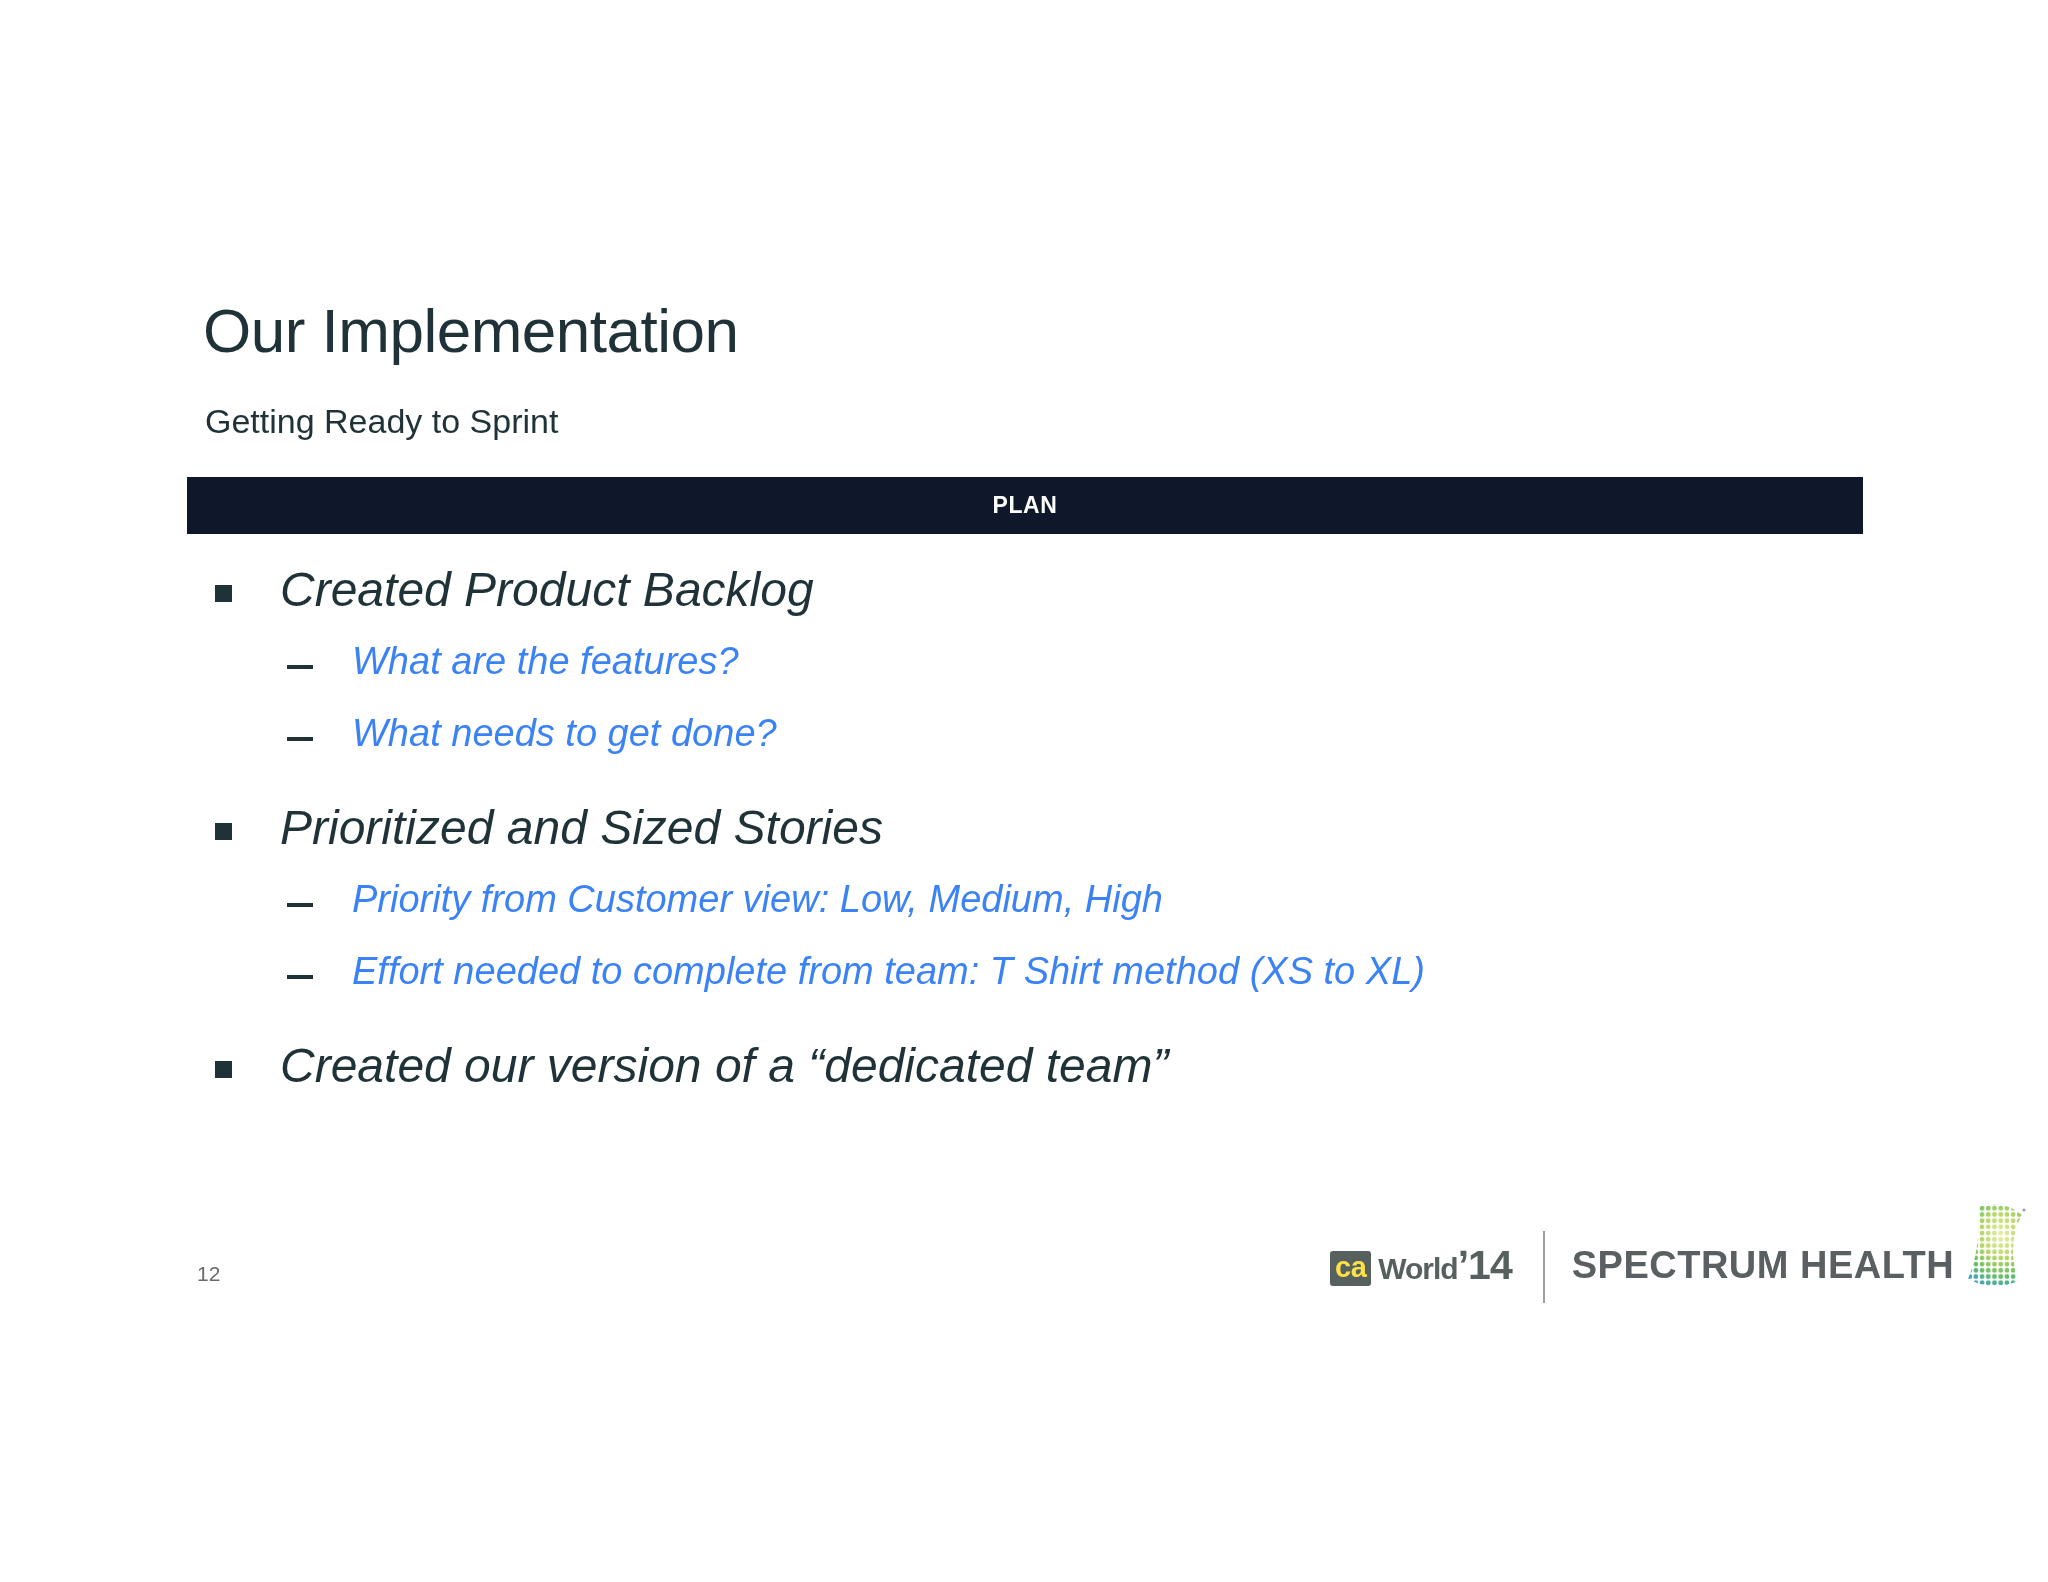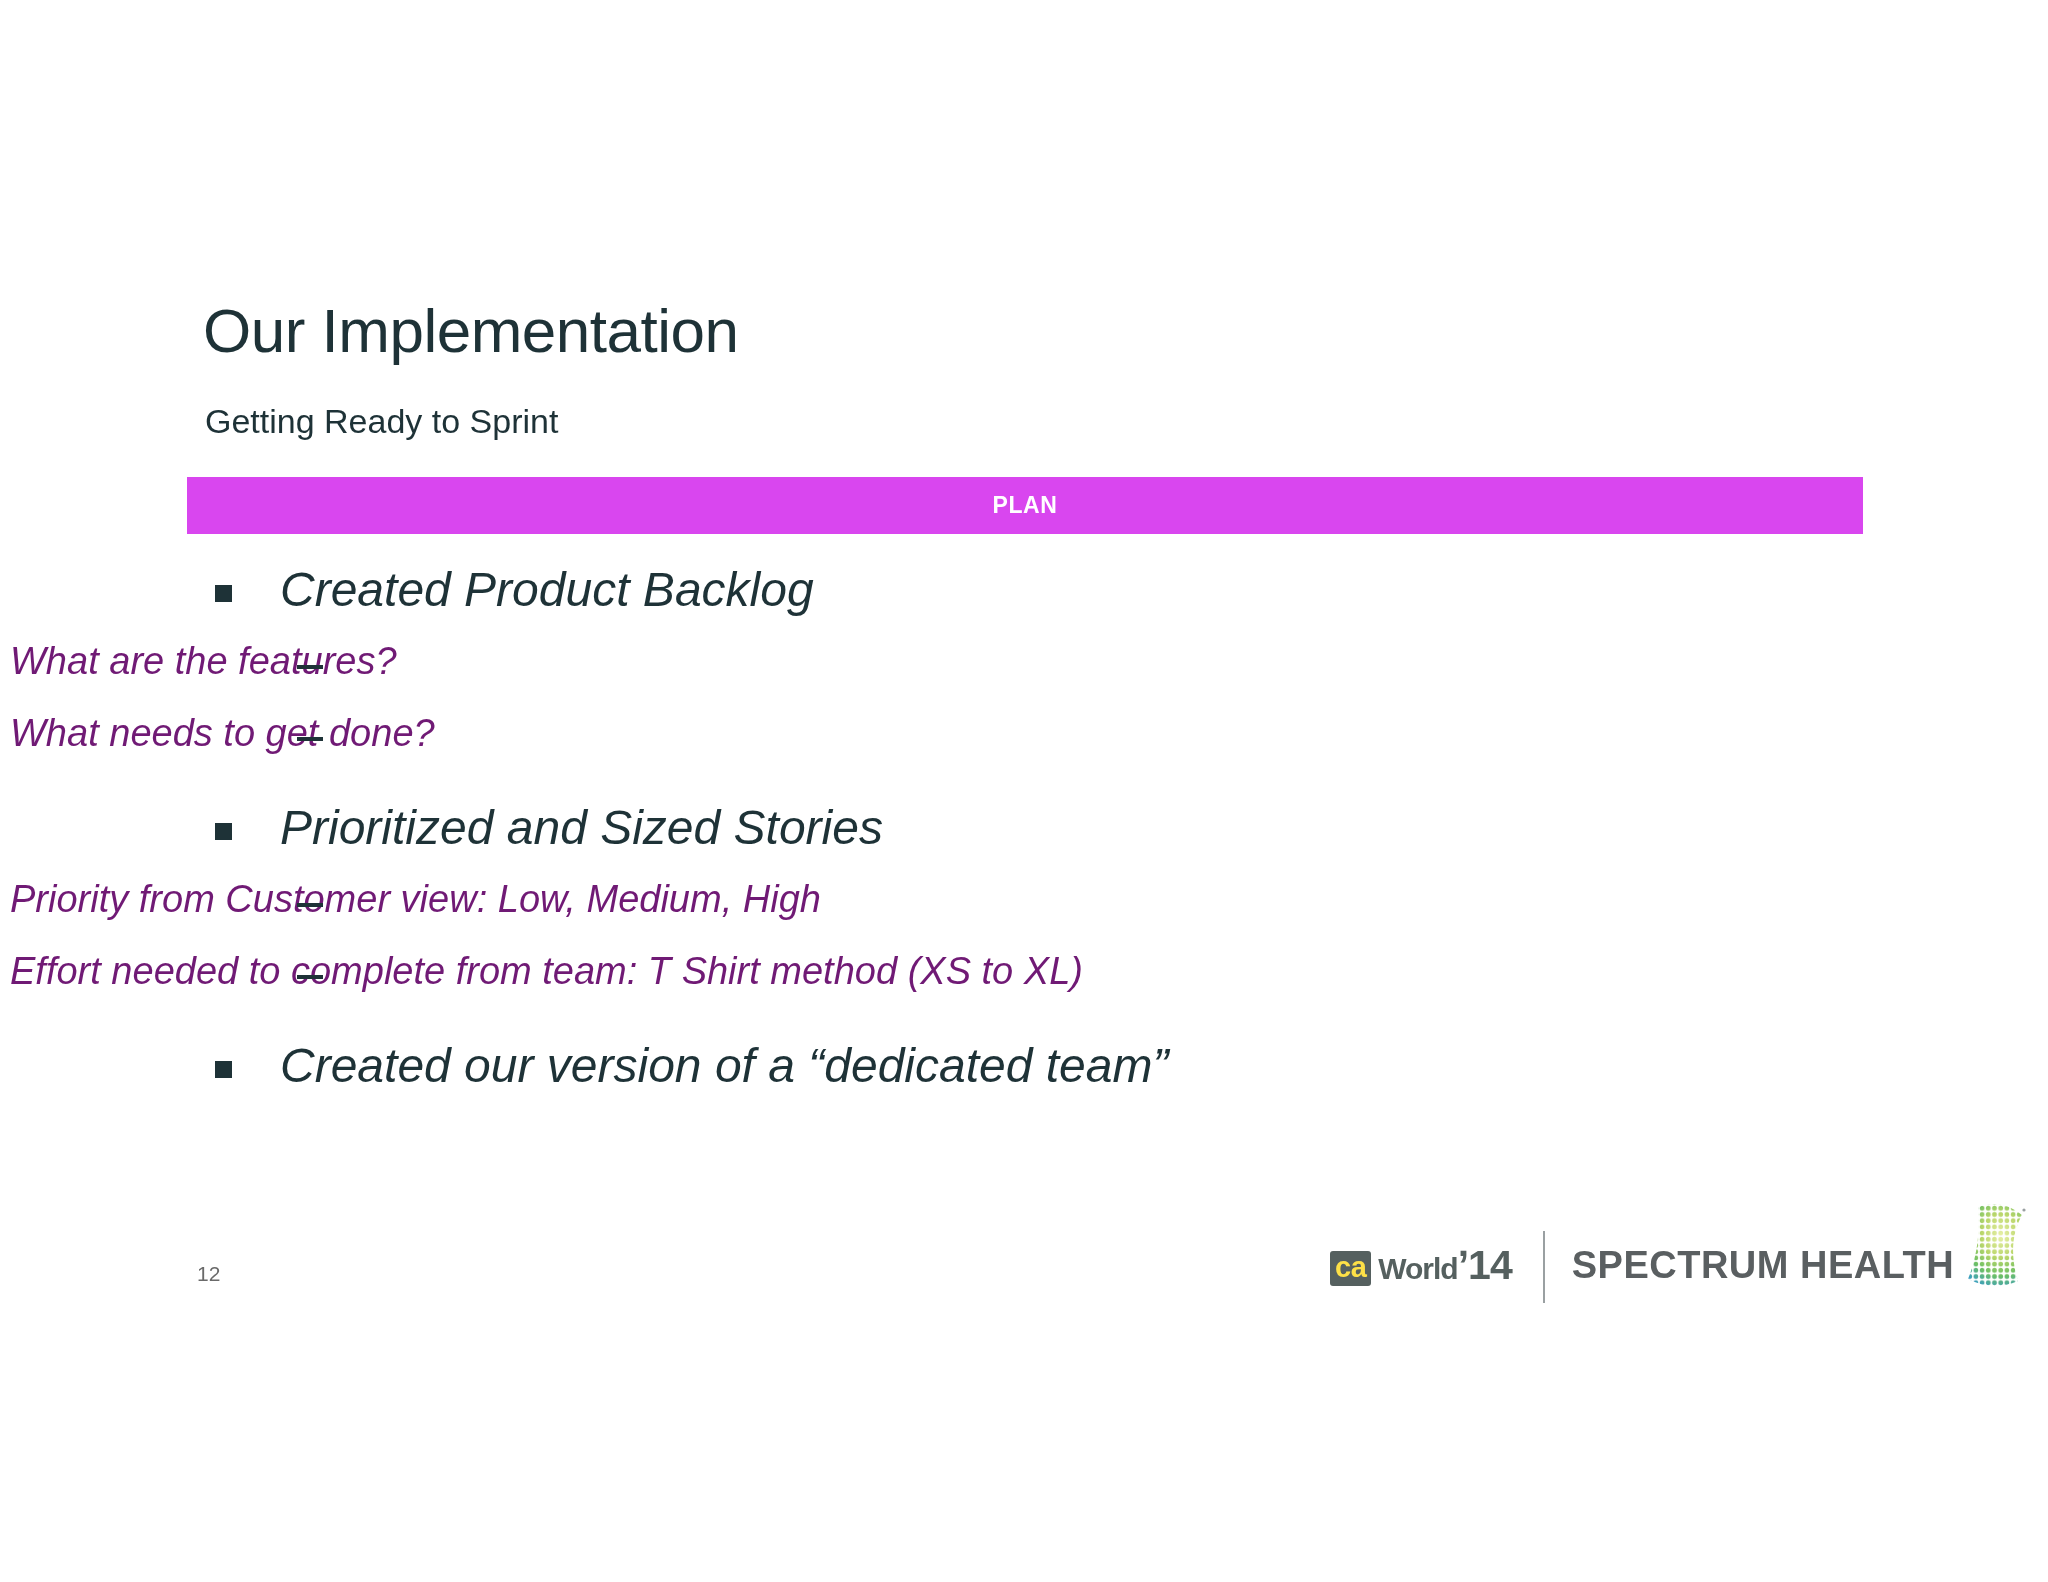--- a/index.html
+++ b/index.html
@@ -48,21 +48,21 @@
     white-space: nowrap;
   }
 
   
   .banner {
     position: absolute;
     left: 187px;
     top: 477px;
     width: 1676px;
     height: 57px;
-    background: #d946ef;
+    background: #0f172a;
     display: flex;
     align-items: center;
     justify-content: center;
   }
   .banner-label {
     color: #ffffff;
     font-size: 23px;
     font-weight: 700;
     letter-spacing: 0.6px;
     line-height: 1;
@@ -91,26 +91,26 @@
     position: absolute;
     left: 215px;
     top: 25px;
     width: 17px;
     height: 17px;
     background: #1e3237;
   }
 
   .l2 {
     position: relative;
+    padding-left: 352px;
     font-size: 38px;
     line-height: 50px;
     font-weight: 400;
-    color: #701a75;
-    white-space: nowrap;
-    margin-left: 10px;
+    color: #3b82f6;
+    white-space: nowrap;
   }
   .l2 .dash {
     position: absolute;
     left: 287px;
     top: 29px;
     width: 26px;
     height: 4px;
     background: #1e3237;
   }
 

